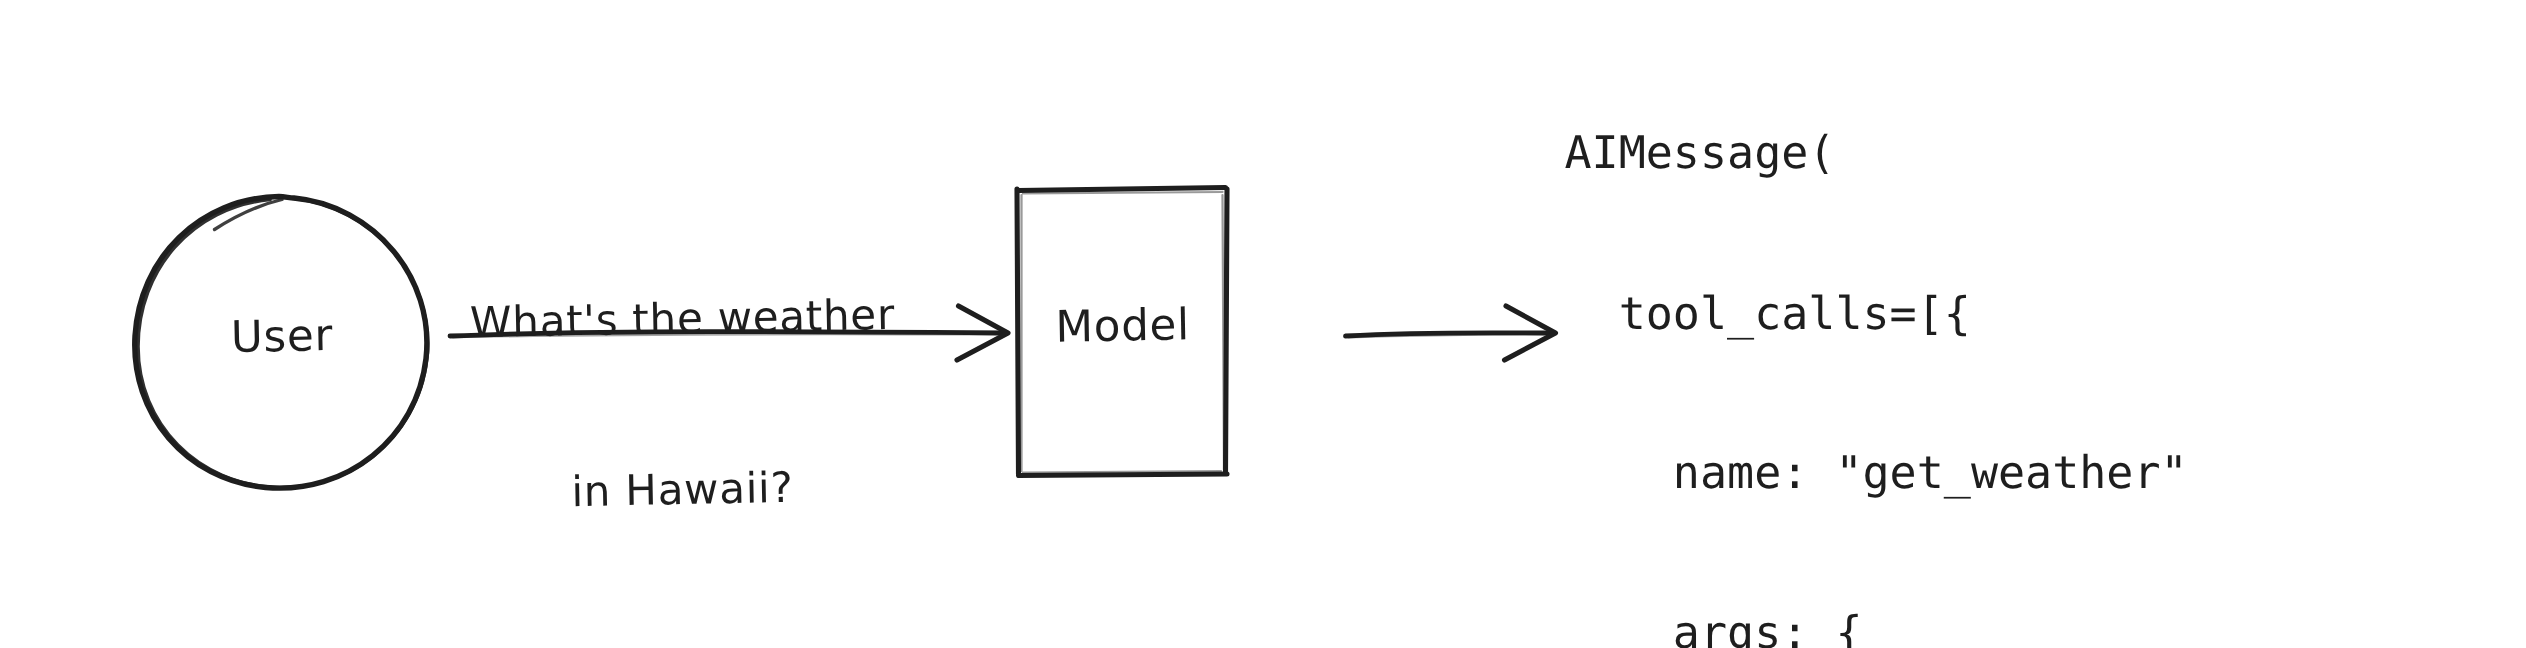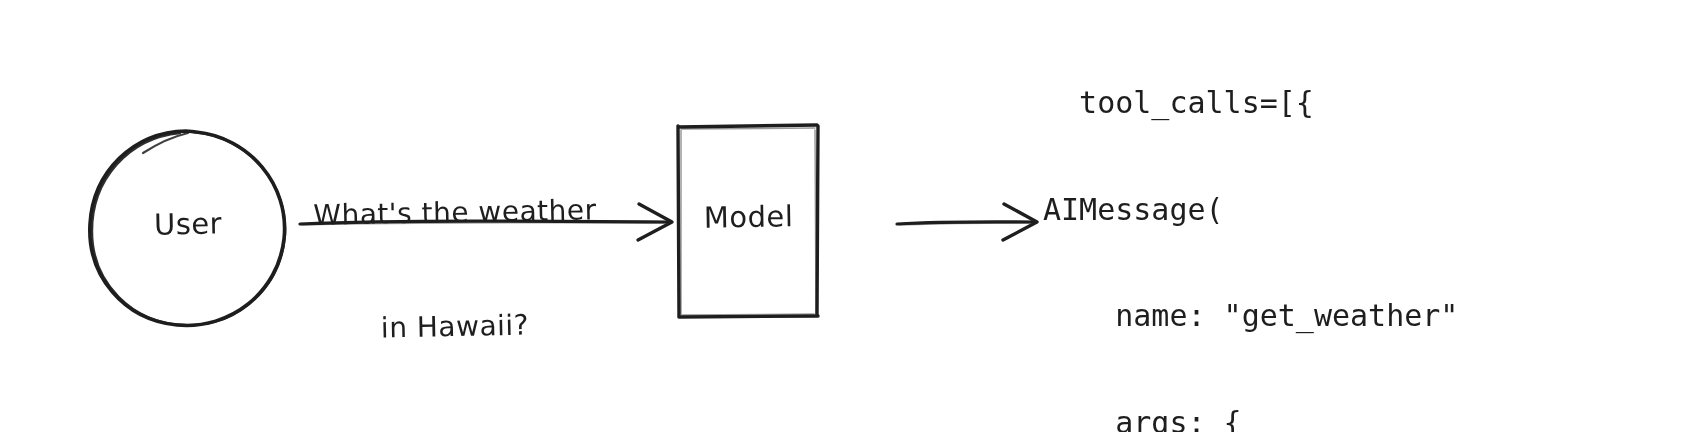--- a/index.html
+++ b/index.html
@@ -130,22 +130,22 @@
   <div class="hand" id="user-label">User</div>
 
   <div class="hand" id="model-label">Model</div>
 
   <div class="hand" id="edge-label">
     <span class="l1">What's the weather</span>
     <span class="l2">in Hawaii?</span>
   </div>
 
   <div id="code-block">
+    <span class="code-line">AIMessage(</span>
     <span class="code-line">  tool_calls=[{</span>
-    <span class="code-line">AIMessage(</span>
     <span class="code-line">    name: "get_weather"</span>
     <span class="code-line">    args: {</span>
     
     
     
     
     
     
   </div>
 

